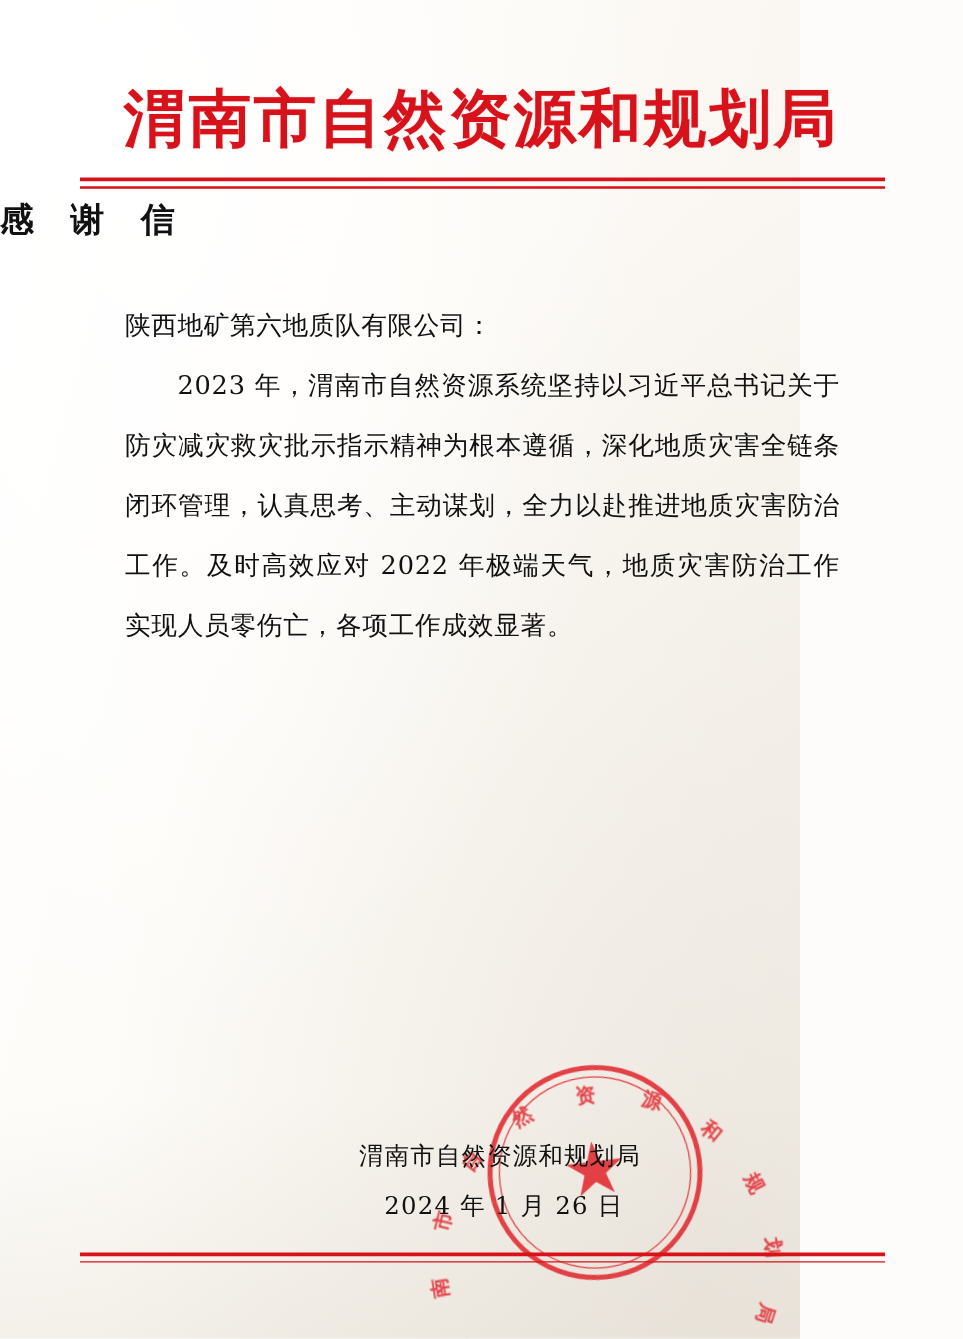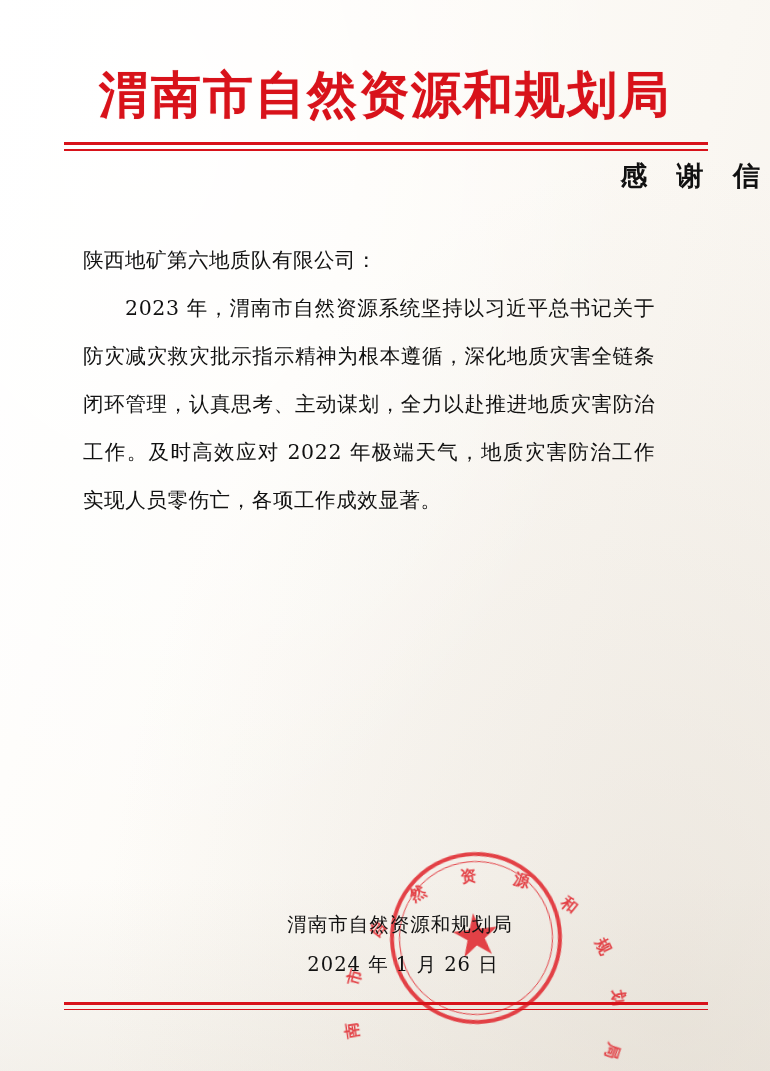--- a/index.html
+++ b/index.html
@@ -9,21 +9,21 @@
   body {
     width: 770px;
     height: 1071px;
     background: #fdfcfa;
     font-family: "Liberation Serif", "DejaVu Serif", serif;
     overflow: hidden;
     position: relative;
   }
   .page {
     position: relative;
-    width: 770px;
+    width: 640px;
     height: 1071px;
     box-sizing: border-box;
     background:
       linear-gradient(105deg, #ffffff 0%, #fdfbf7 40%, #faf7f2 70%, #f6f2ec 100%);
   }
   
   .paper-shade {
     position: absolute;
     inset: 0;
     pointer-events: none;
@@ -56,31 +56,31 @@
   }
   .rule-top.thin {
     top: 149px;
     height: 1.5px;
   }
   .doc-subtitle {
     position: absolute;
     top: 158px;
     left: 0;
     width: 770px;
-    text-align: right;
+    text-align: left;
     font-size: 27px;
     font-weight: bold;
     color: #111;
     letter-spacing: 10px;
     font-family: "DejaVu Serif", "Liberation Serif", serif;
   }
   .body-wrap {
     position: absolute;
     top: 236px;
-    left: 83px;
+    left: 100px;
     width: 572px;
   }
   .recipient {
     font-size: 20.5px;
     color: #111;
     line-height: 48px;
     letter-spacing: 0.5px;
     font-family: "DejaVu Serif", "Liberation Serif", serif;
   }
   .para {

